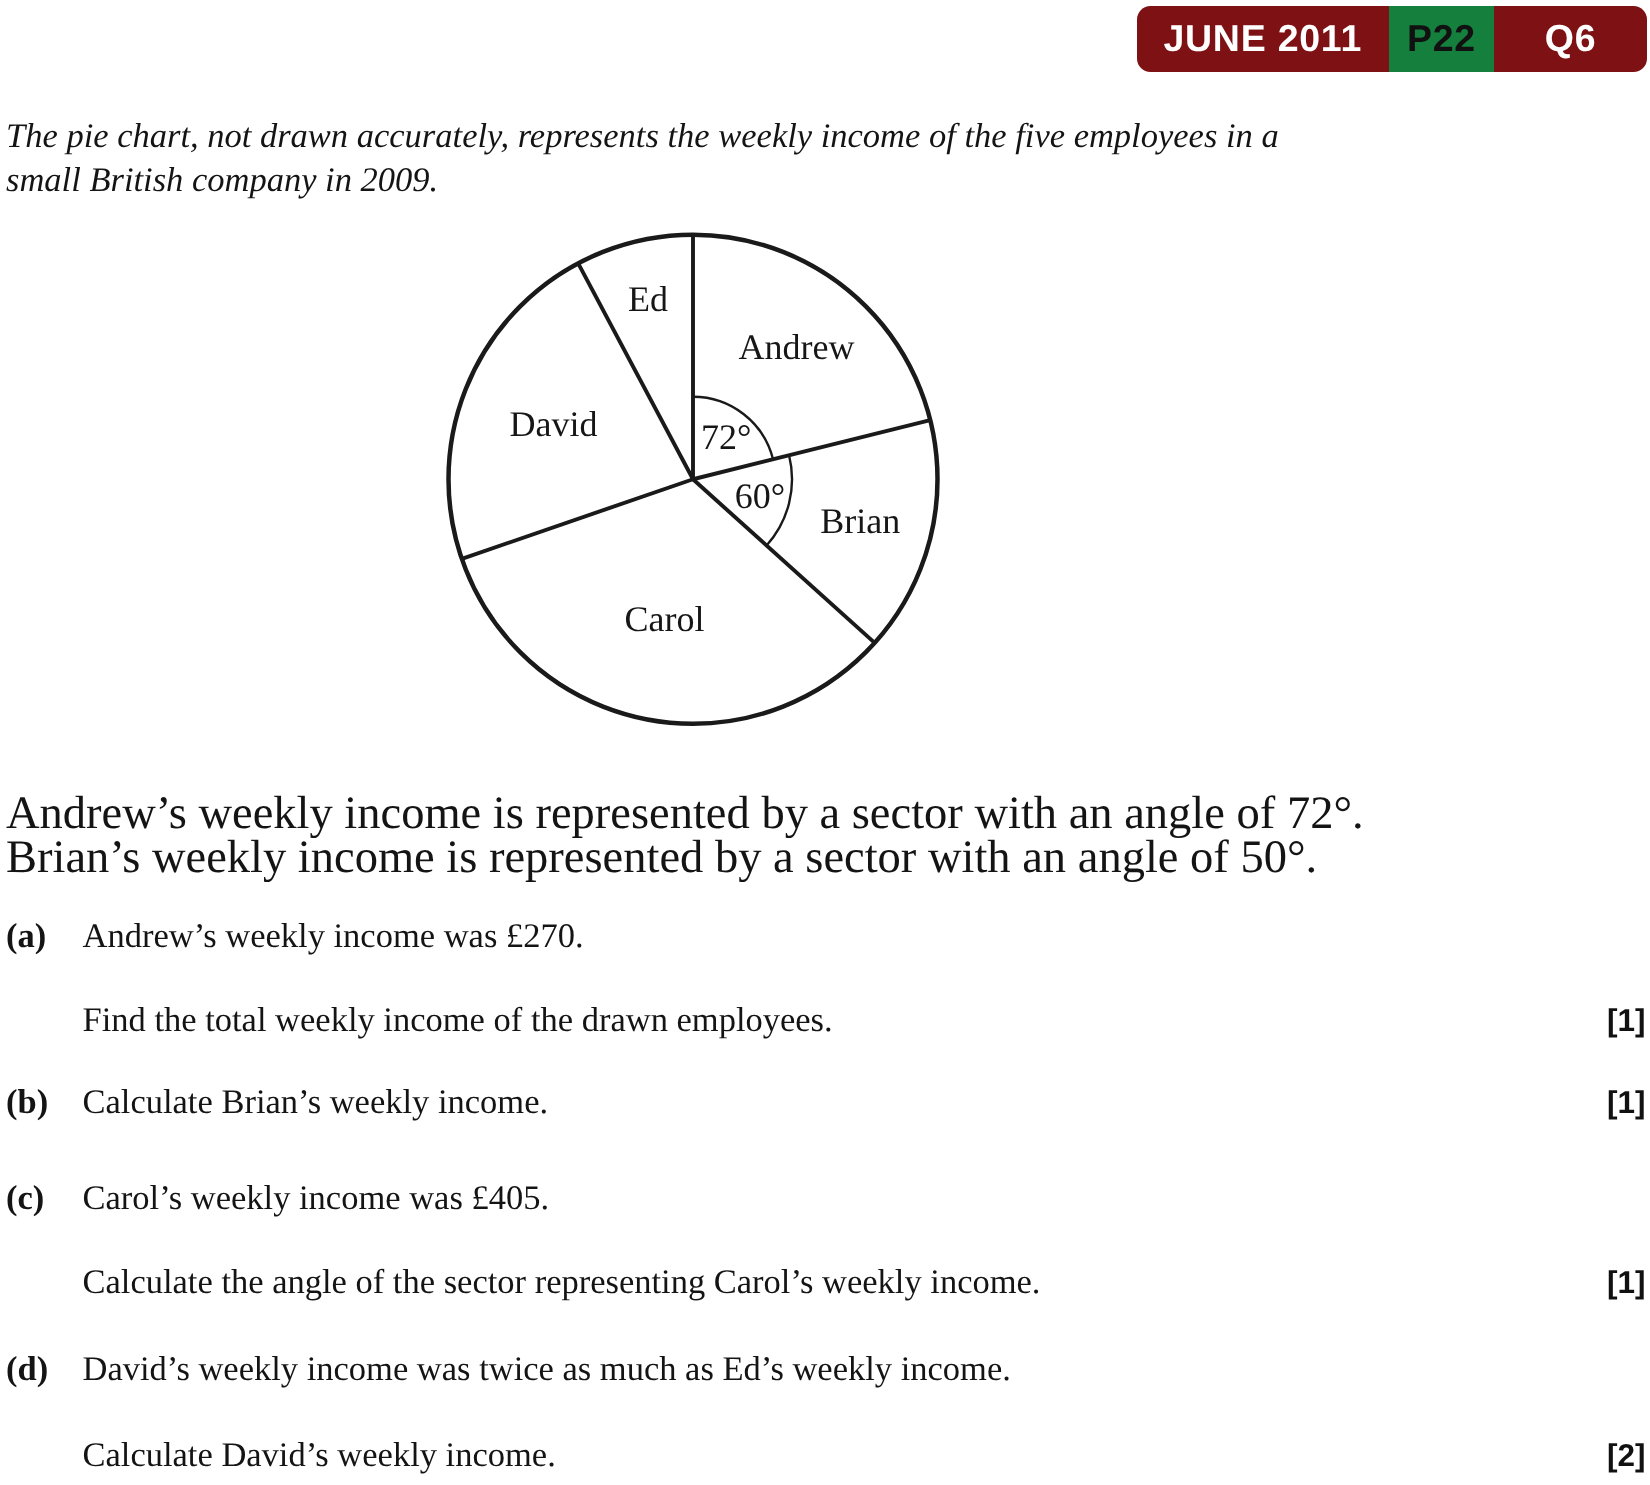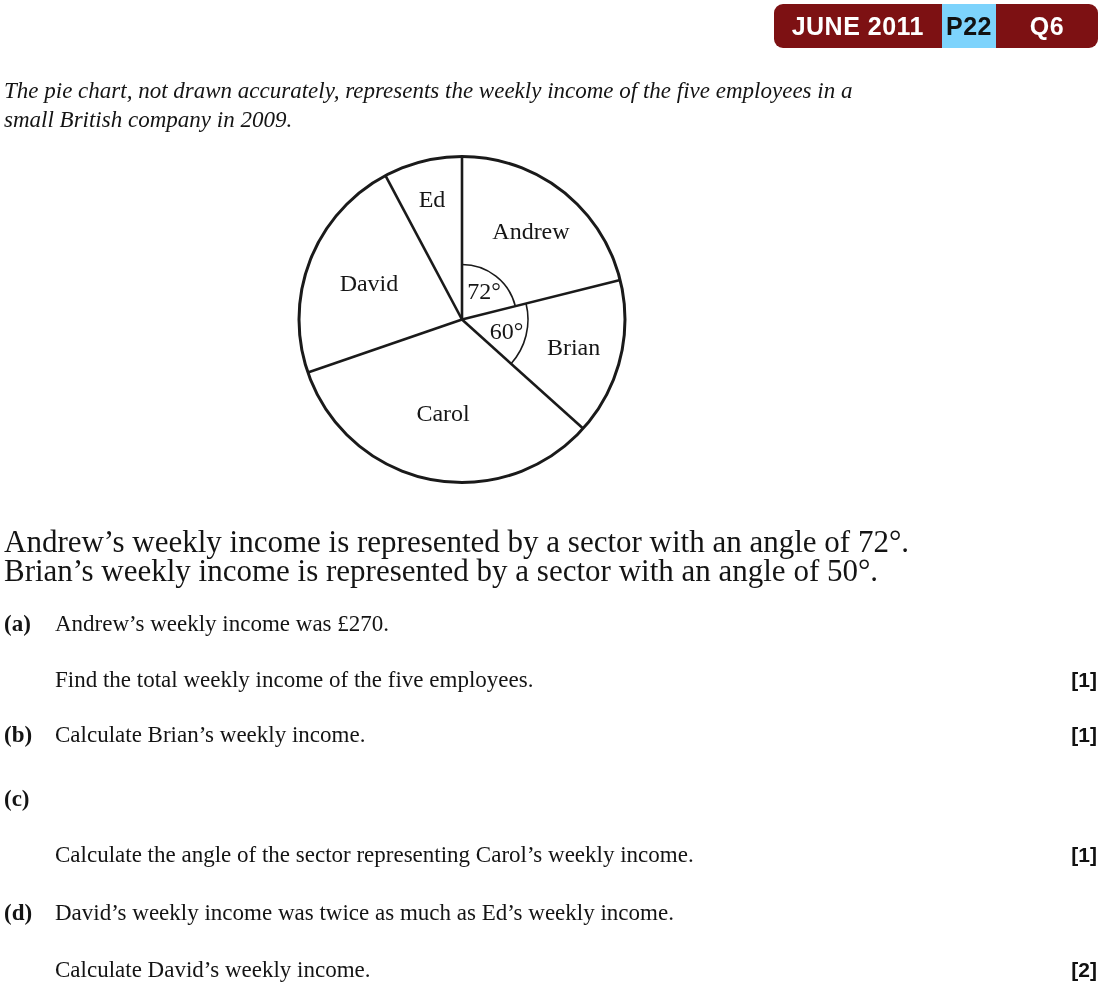--- a/index.html
+++ b/index.html
@@ -10,21 +10,21 @@
   }
   .badge{
     position:absolute;top:4px;right:2px;height:44px;display:flex;
     border-radius:9px;overflow:hidden;
     font-family:"Liberation Sans","DejaVu Sans",sans-serif;
     font-weight:bold;font-size:25px;letter-spacing:.5px;
   }
   .badge .seg{display:flex;align-items:center;justify-content:center;
     background:var(--maroon,#7d1113);color:#ffffff;}
   .badge .seg.session{padding:0 18px;}
-  .badge .seg.paper{width:54px;background:#7dd3fc;color:#111111;}
+  .badge .seg.paper{width:70px;background:#15803d;color:#111111;}
   .badge .seg.qnum{width:102px;}
   .intro{position:absolute;left:4px;top:76px;font-size:23px;line-height:29px;font-style:italic;}
   .pie{position:absolute;left:270px;top:145px;}
   .statements{position:absolute;left:4px;top:527px;font-size:31px;line-height:29px;}
   .qrow{position:absolute;left:4px;right:3px;display:flex;align-items:baseline;font-size:23px;}
   .qlabel{font-weight:bold;width:51px;flex:none;}
   .qspacer{width:51px;flex:none;}
   .marks{margin-left:auto;font-family:"Liberation Sans","DejaVu Sans",sans-serif;
     font-weight:bold;font-size:21px;color:#111111;}
 </style>
@@ -64,32 +64,33 @@
   <div>Andrew’s weekly income is represented by a sector with an angle of 72°.</div>
   <div>Brian’s weekly income is represented by a sector with an angle of 50°.</div>
 </div>
 
 <div class="qrow" style="top:611px">
   <span class="qlabel">(a)</span>
   <span>Andrew’s weekly income was £270.</span>
 </div>
 <div class="qrow" style="top:667px">
   <span class="qspacer"></span>
-  <span>Find the total weekly income of the five employees.</span>
+  <span>Find the total weekly income of the drawn employees.</span>
   <span class="marks">[1]</span>
 </div>
 
 <div class="qrow" style="top:722px">
   <span class="qlabel">(b)</span>
   <span>Calculate Brian’s weekly income.</span>
   <span class="marks">[1]</span>
 </div>
 
 <div class="qrow" style="top:786px">
   <span class="qlabel">(c)</span>
+  <span>Carol’s weekly income was £405.</span>
 </div>
 <div class="qrow" style="top:842px">
   <span class="qspacer"></span>
   <span>Calculate the angle of the sector representing Carol’s weekly income.</span>
   <span class="marks">[1]</span>
 </div>
 
 <div class="qrow" style="top:900px">
   <span class="qlabel">(d)</span>
   <span>David’s weekly income was twice as much as Ed’s weekly income.</span>

